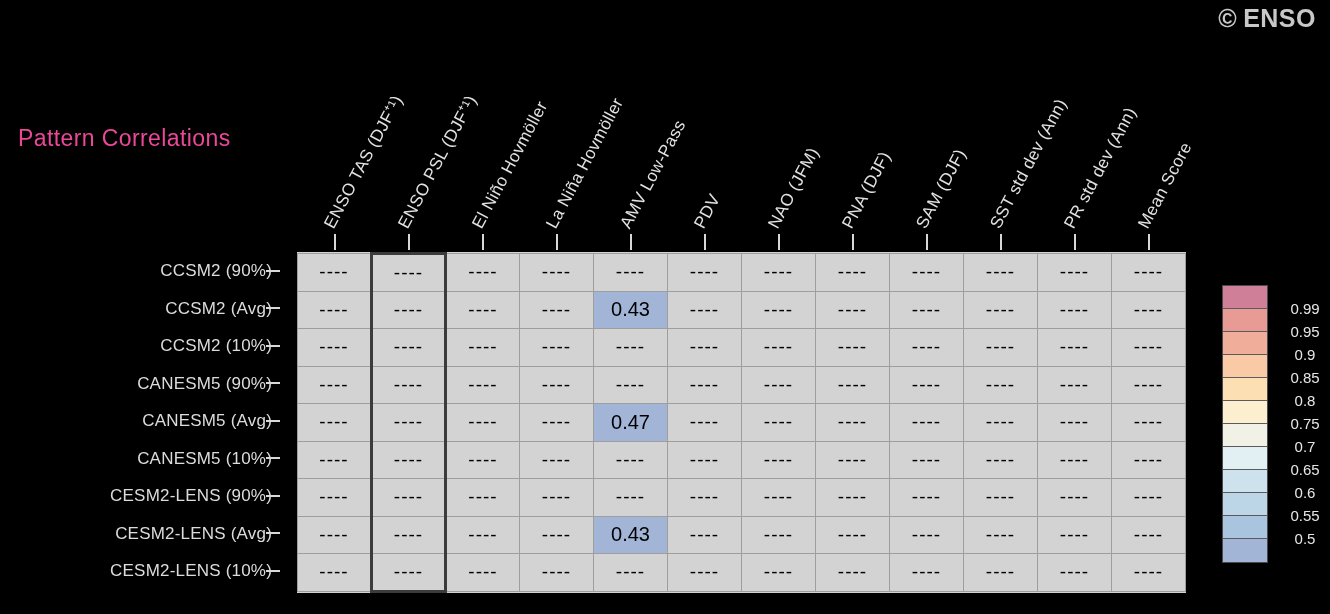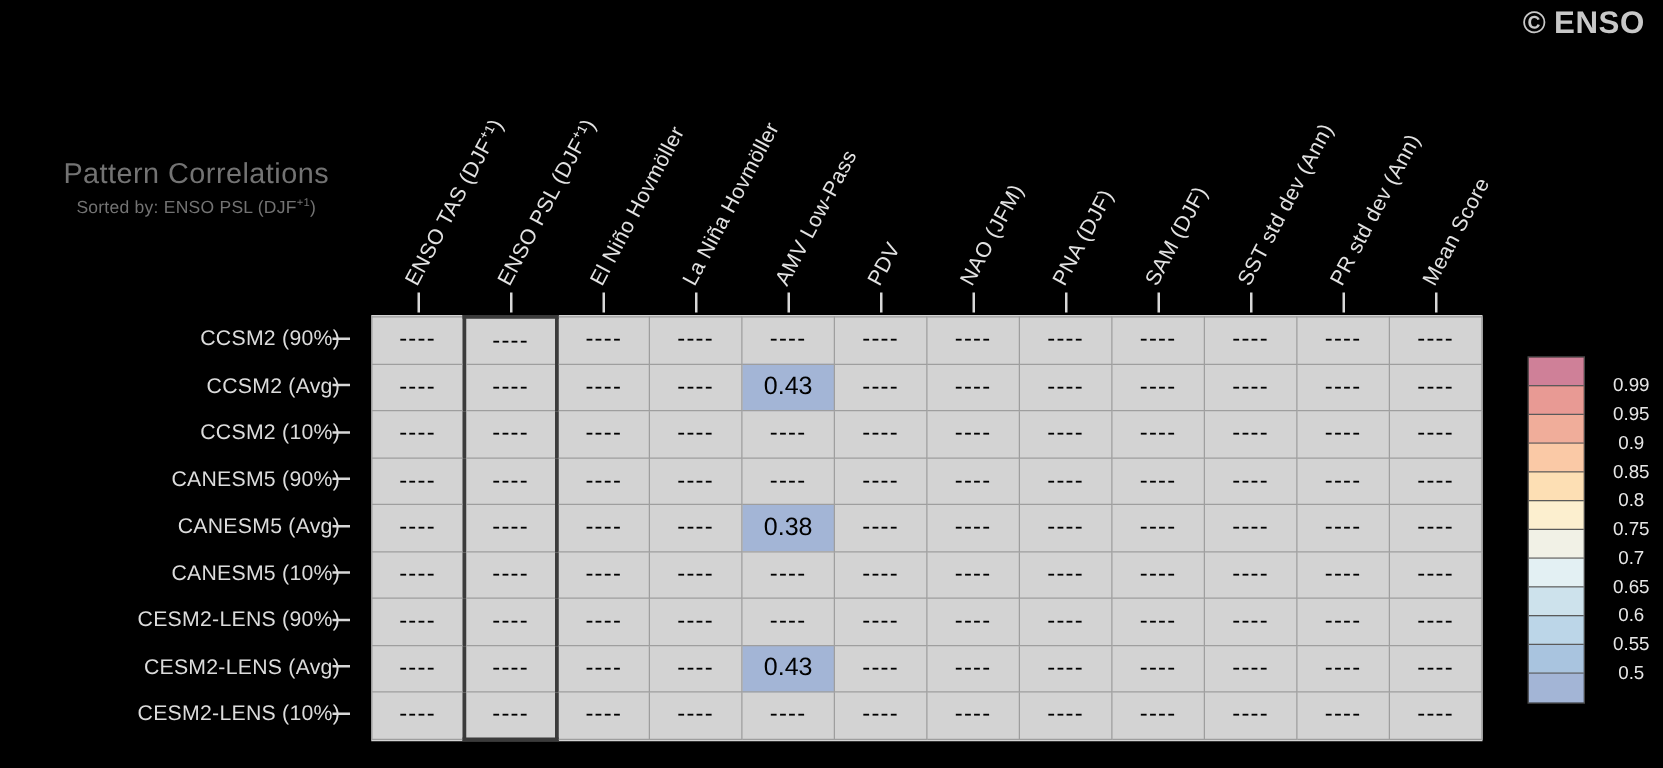--- a/index.html
+++ b/index.html
@@ -18,22 +18,22 @@
     color: #c8c8c8;
     font-size: 25px; font-weight: bold;
     letter-spacing: 0.5px;
     display: flex; align-items: center; gap: 6px;
   }
   #watermark .copy-glyph { font-size: 25px; line-height: 1; }
 
   
   #title-block {
     position: absolute; left: 18px; top: 126px;
-    width: 278px; text-align: center;
-    color: #737373;
+    width: 278px; text-align: left;
+    color: #ec4899;
   }
   #page-title { font-size: 23px; letter-spacing: 0.4px; line-height: 1.05; }
   #page-subtitle { font-size: 14px; margin-top: 7px; letter-spacing: 0.2px; }
   .sup { font-size: 9px; vertical-align: super; }
 
   
   #col-headers {
     position: absolute; left: 297px; top: 0px;
     width: 890px; height: 232px;
   }
@@ -117,21 +117,20 @@
 
 <div id="root">
 
   <div id="watermark">
     <span class="copy-glyph">©</span>
     <span>ENSO</span>
   </div>
 
   <div id="title-block">
     <div id="page-title">Pattern Correlations</div>
-    <div id="page-subtitle"><span>Sorted by: ENSO PSL (DJF</span><span class="sup">+1</span><span>)</span></div>
   </div>
 
   <div id="col-headers">
       <div class="col-head" style="left: 41px;">ENSO TAS (DJF⁺¹)</div>
       <div class="col-tick" style="left: 37px;"></div>
       <div class="col-head" style="left: 115px;">ENSO PSL (DJF⁺¹)</div>
       <div class="col-tick" style="left: 111px;"></div>
       <div class="col-head" style="left: 189px;">El Niño Hovmöller</div>
       <div class="col-tick" style="left: 185px;"></div>
       <div class="col-head" style="left: 263px;">La Niña Hovmöller</div>
@@ -232,21 +231,21 @@
             <td class="dash" style="background: rgb(211, 211, 211);">----</td>
             <td class="dash" style="background: rgb(211, 211, 211);">----</td>
             <td class="dash" style="background: rgb(211, 211, 211);">----</td>
             <td class="dash" style="background: rgb(211, 211, 211);">----</td>
           </tr>
           <tr>
             <td class="dash" style="background: rgb(211, 211, 211);">----</td>
             <td class="dash sortcol" style="background: rgb(211, 211, 211);">----</td>
             <td class="dash" style="background: rgb(211, 211, 211);">----</td>
             <td class="dash" style="background: rgb(211, 211, 211);">----</td>
-            <td style="background: rgb(163, 181, 214);">0.38</td>
+            <td style="background: rgb(163, 181, 214);">0.47</td>
             <td class="dash" style="background: rgb(211, 211, 211);">----</td>
             <td class="dash" style="background: rgb(211, 211, 211);">----</td>
             <td class="dash" style="background: rgb(211, 211, 211);">----</td>
             <td class="dash" style="background: rgb(211, 211, 211);">----</td>
             <td class="dash" style="background: rgb(211, 211, 211);">----</td>
             <td class="dash" style="background: rgb(211, 211, 211);">----</td>
             <td class="dash" style="background: rgb(211, 211, 211);">----</td>
           </tr>
           <tr>
             <td class="dash" style="background: rgb(211, 211, 211);">----</td>

